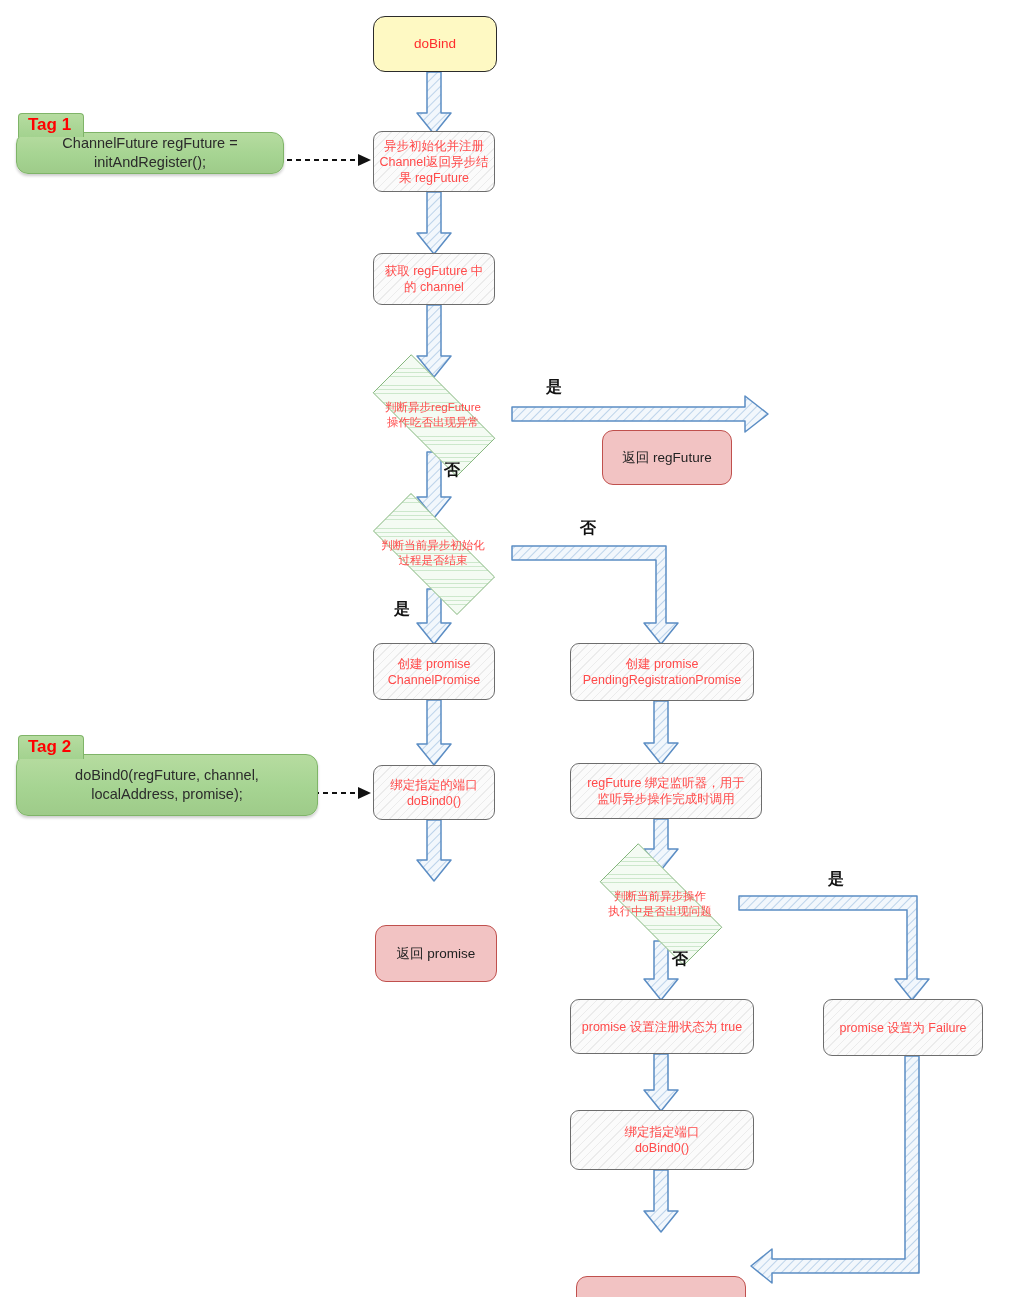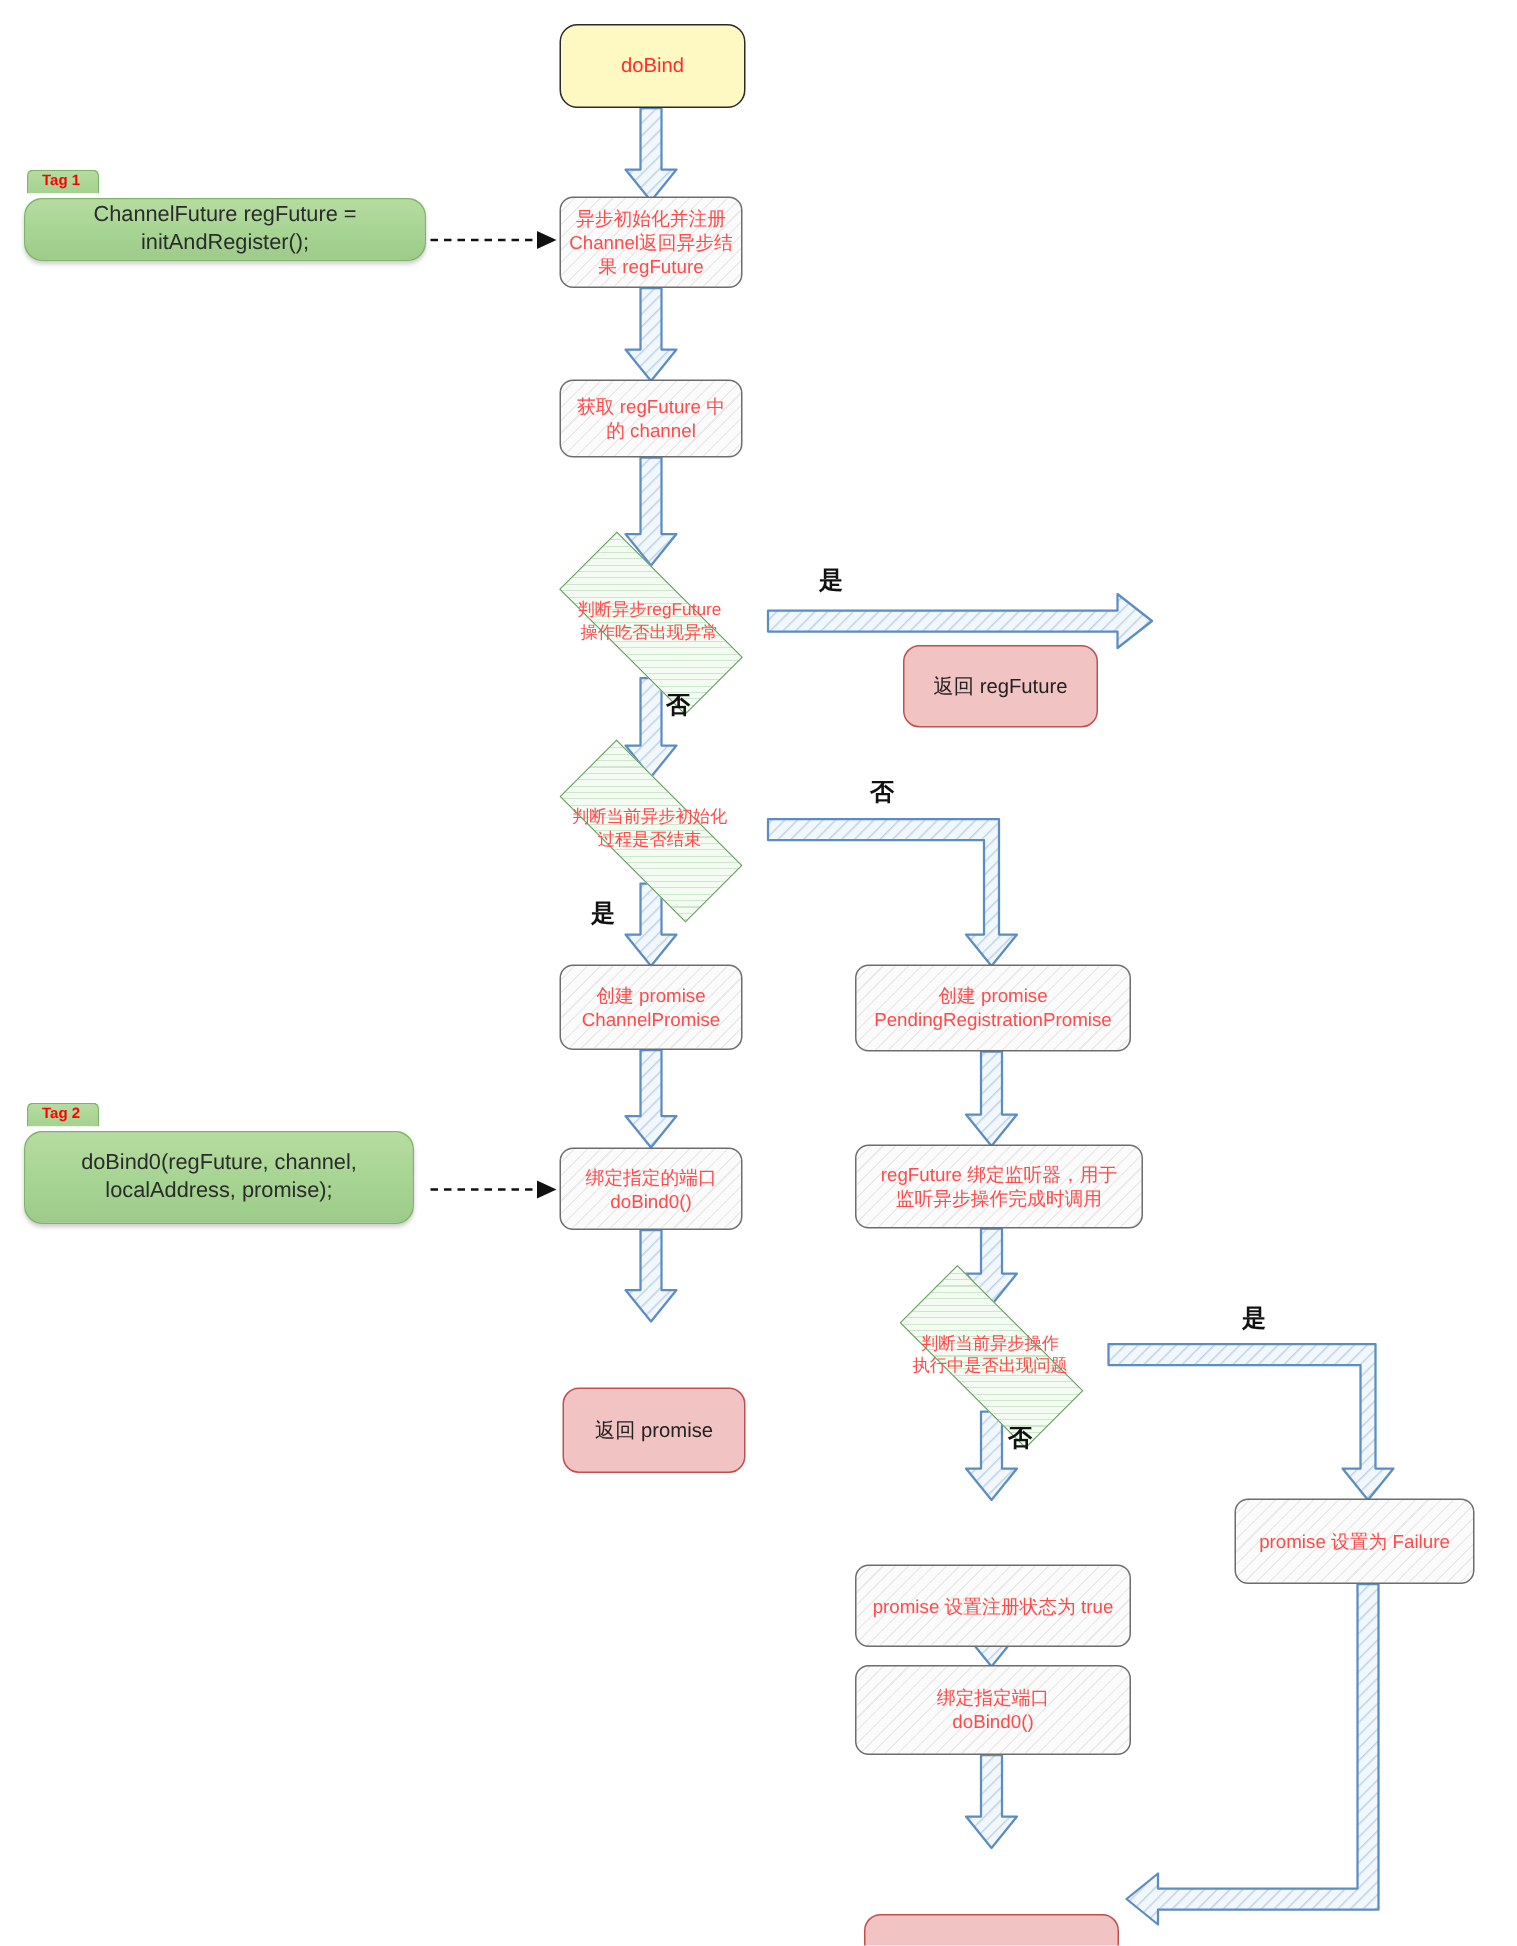--- a/index.html
+++ b/index.html
@@ -85,21 +85,21 @@
     box-shadow:0 2px 3px rgba(0,0,0,.20);
   }
   .tag-label{
     position:absolute;
     left:18px;
     background:linear-gradient(180deg,#b6dca0 0%,#a3d28f 100%);
     border:1.2px solid #7fb468;
     border-bottom:none;
     border-radius:4px 4px 0 0;
     color:#ff0000;
-    font-size:10px;
+    font-size:17px;
     font-weight:bold;
     padding:1px 12px 2px 9px;
     line-height:1.15;
     z-index:4;
   }
 
   
   .blabel{
     position:absolute;
     color:#111111;
@@ -220,21 +220,21 @@
   <div class="node n-return" style="left:375px;top:881px;width:122px;height:57px;">
     <span>返回 promise</span>
   </div>
 
   <div class="node n-dec" style="left:577px;top:866px;width:166px;height:75px;">
     <div class="dec-shape"></div>
     <div class="dec-text">判断当前异步操作
 执行中是否出现问题</div>
   </div>
 
-  <div class="node n-proc" style="left:570px;top:999px;width:184px;height:55px;margin-top:44px;">
+  <div class="node n-proc" style="left:570px;top:999px;width:184px;height:55px;">
     <span>promise 设置注册状态为 true</span>
   </div>
 
   <div class="node n-proc" style="left:823px;top:999px;width:160px;height:57px;">
     <span>promise 设置为 Failure</span>
   </div>
 
   <div class="node n-proc" style="left:570px;top:1110px;width:184px;height:60px;">
     <span>绑定指定端口
 doBind0()</span>
@@ -244,21 +244,21 @@
     <span>返回 promise</span>
   </div>
 
   <div class="tag-label" style="top:113px;">Tag 1</div>
   <div class="node n-tag" style="left:16px;top:132px;width:268px;height:42px;">
     <span>ChannelFuture regFuture =
 initAndRegister();</span>
   </div>
 
   <div class="tag-label" style="top:735px;">Tag 2</div>
-  <div class="node n-tag" style="left:16px;top:754px;width:260px;height:62px;">
+  <div class="node n-tag" style="left:16px;top:754px;width:302px;height:62px;">
     <span>doBind0(regFuture, channel,
 localAddress, promise);</span>
   </div>
 
   <div class="blabel" style="left:546px;top:377px;">是</div>
   <div class="blabel" style="left:444px;top:460px;">否</div>
 
   <div class="blabel" style="left:580px;top:518px;">否</div>
   <div class="blabel" style="left:394px;top:599px;">是</div>
 

